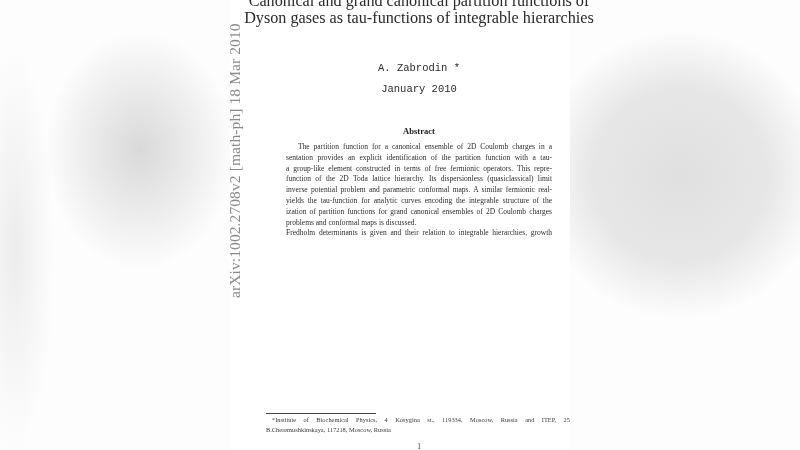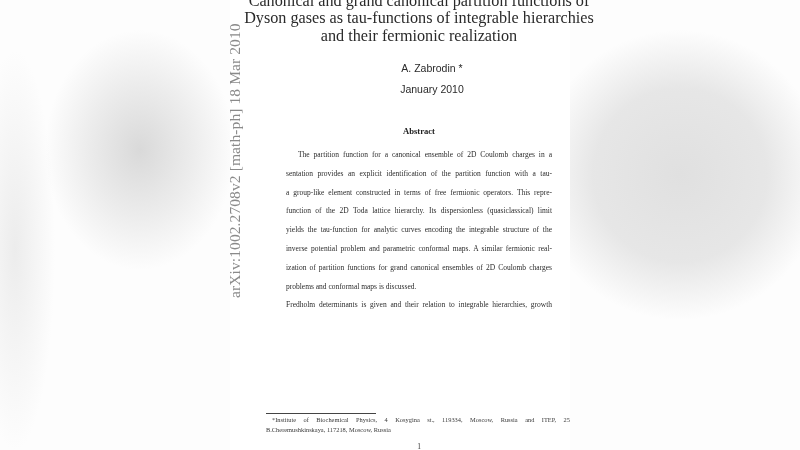--- a/index.html
+++ b/index.html
@@ -28,37 +28,37 @@
     font-size: 15.5px; color: #8a8a8a; letter-spacing: 0.1px;
   }
   .title {
     position: absolute; left: 240px; top: -7px; width: 358px;
     text-align: center;
     font-family: "Liberation Serif", serif;
     font-size: 16.2px; line-height: 17.3px; color: #2a2a2a;
   }
   .title div { white-space: nowrap; }
   .author, .date {
-    position: absolute; left: 343px; width: 178px; text-align: center;
-    font-family: Liberation Sans, sans-serif;
+    position: absolute; left: 330px; width: 178px; text-align: center;
+    font-family: Liberation Mono, monospace;
     font-size: 10.5px; color: #2a2a2a;
   }
   .author { top: 62px; }
   .date { top: 83px; }
   .abstract-heading {
     position: absolute; left: 330px; width: 178px; top: 126px; text-align: center;
     font-family: "Liberation Serif", serif; font-weight: bold;
     font-size: 8.6px; color: #222;
   }
   .abstract {
     position: absolute; left: 286px; top: 142px; width: 266px;
     font-family: "Liberation Serif", serif;
     font-size: 7.5px; line-height: 10.8px; color: #2b2b2b;
   }
-  .abstract .line { white-space: nowrap; text-align: justify; text-align-last: justify; height: 10.8px; margin-top: 8px; }
+  .abstract .line { white-space: nowrap; text-align: justify; text-align-last: justify; height: 10.8px; }
   .abstract .line.first { text-indent: 12px; }
   .abstract .line.last { text-align-last: left; }
   .fn-rule {
     position: absolute; left: 266px; top: 413px; width: 110px; height: 0;
     border-top: 0.8px solid #444;
   }
   .footnote {
     position: absolute; left: 266px; top: 415px; width: 304px;
     font-family: "Liberation Serif", serif;
     font-size: 6.4px; line-height: 10.2px; color: #3a3a3a;
@@ -75,35 +75,34 @@
 <body>
 
 <div class="bg"></div>
 <div class="page"></div>
 
 <div class="arxiv">arXiv:1002.2708v2  [math-ph]  18 Mar 2010</div>
 
 <div class="title">
   <div>Canonical and grand canonical partition functions of</div>
   <div>Dyson gases as tau-functions of integrable hierarchies</div>
-  <div>and their fermionic realization</div>
 </div>
 
 <div class="author">A. Zabrodin *</div>
 <div class="date">January 2010</div>
 
 <div class="abstract-heading">Abstract</div>
 
 <div class="abstract">
   <div class="line first">The partition function for a canonical ensemble of 2D Coulomb charges in a</div>
   <div class="line">sentation provides an explicit identification of the partition function with a tau-</div>
   <div class="line">a group-like element constructed in terms of free fermionic operators. This repre-</div>
   <div class="line">function of the 2D Toda lattice hierarchy. Its dispersionless (quasiclassical) limit</div>
+  <div class="line">inverse potential problem and parametric conformal maps. A similar fermionic real-</div>
   <div class="line">yields the tau-function for analytic curves encoding the integrable structure of the</div>
-  <div class="line">inverse potential problem and parametric conformal maps. A similar fermionic real-</div>
   <div class="line">ization of partition functions for grand canonical ensembles of 2D Coulomb charges</div>
   <div class="line last">problems and conformal maps is discussed.</div>
   <div class="line">Fredholm determinants is given and their relation to integrable hierarchies, growth</div>
 </div>
 
 <div class="fn-rule"></div>
 <div class="footnote">
   <div class="line first">*Institute of Biochemical Physics, 4 Kosygina st., 119334, Moscow, Russia and ITEP, 25</div>
   <div class="line last">B.Cheremushkinskaya, 117218, Moscow, Russia</div>
 </div>

